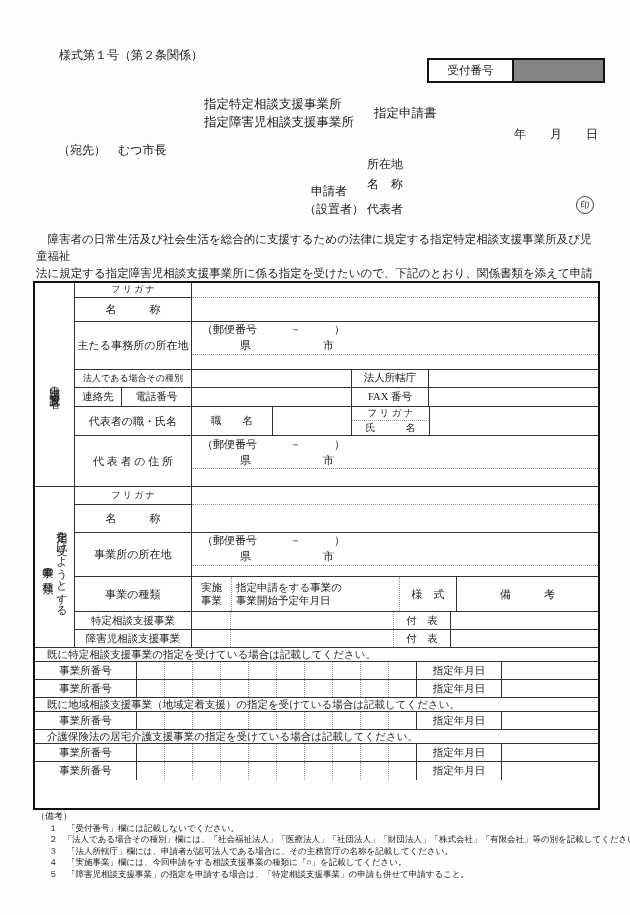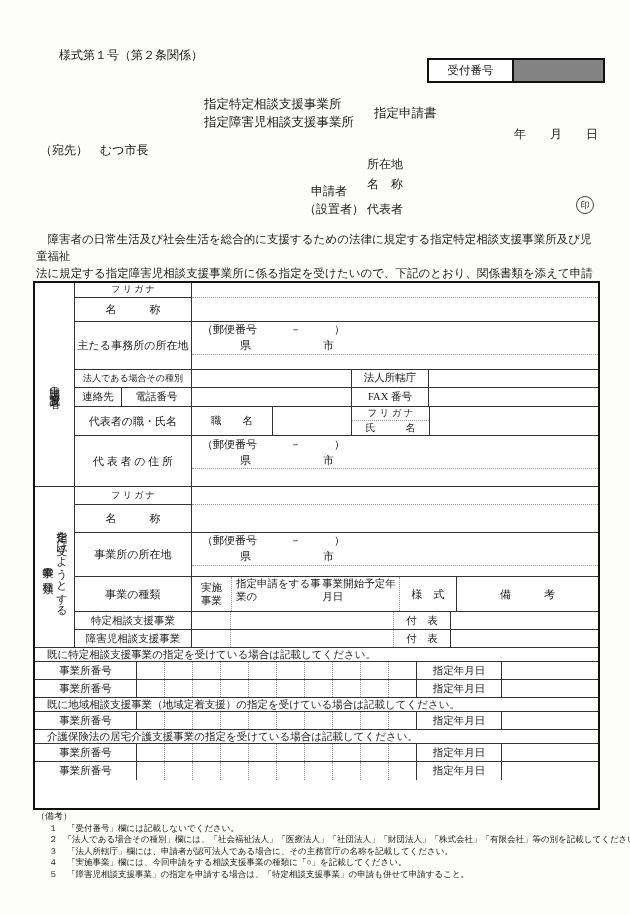--- a/index.html
+++ b/index.html
@@ -8,21 +8,21 @@
   .abs{position:absolute;}
   
   .form-number{left:59px;top:47px;font-size:12px;}
   .reception{left:427px;top:58px;width:178px;height:25px;border:2px solid #111;display:flex;box-sizing:border-box;background:#fff;}
   .reception .rlabel{width:83px;display:flex;align-items:center;justify-content:center;font-size:11.5px;}
   .reception .rfill{flex:1;border-left:2px solid #111;}
   .titleblk{left:204px;top:95px;display:flex;align-items:center;}
   .titleblk .tlines{font-size:12.5px;line-height:18px;}
   .titleblk .tsuffix{font-size:12.5px;margin-left:20px;}
   .dateline{left:514px;top:126px;font-size:12px;}
-  .addressee{left:40px;top:142px;font-size:12px;text-align:right;}
+  .addressee{left:58px;top:142px;font-size:12px;text-align:right;}
   .ap-role1{left:311px;top:183px;font-size:12px;}
   .ap-role2{left:304px;top:201px;font-size:12px;}
   .ap-f1{left:367px;top:156px;font-size:12px;}
   .ap-f2{left:367px;top:176px;font-size:12px;}
   .ap-f3{left:367px;top:201px;font-size:12px;}
   .seal{left:576px;top:196px;width:16px;height:16px;border:1px solid #444;border-radius:50%;
         display:flex;align-items:center;justify-content:center;font-size:9px;}
   .bodytext{left:36px;top:231px;width:562px;font-size:11.5px;line-height:17px;}
   
   .tbl{left:33px;top:281px;width:567px;height:529px;border:2px solid #111;box-sizing:border-box;background:#fff;}
@@ -40,21 +40,21 @@
   .lbl{width:117px;font-size:11px;}
   .sm{font-size:9px;}
   .grow{flex:1;min-width:0;text-align:center;}
   .addr{flex:1;display:flex;flex-direction:column;font-size:11px;min-width:0;}
   .addr .pline{padding-left:10px;height:16px;display:flex;align-items:center;}
   .addr .cline{display:flex;height:16px;align-items:center;border-bottom:1px dotted #999;}
   .addr .sp1{margin-left:48px;}
   .addr .sp2{margin-left:72px;}
   .addr .rest{flex:1;}
   .two{display:flex;flex-direction:column;font-size:10.5px;line-height:13px;align-items:center;justify-content:center;}
-  .twoL{display:flex;flex-direction:row;font-size:10.5px;line-height:13px;justify-content:center;padding-left:4px;}
+  .twoL{display:flex;flex-direction:column;font-size:10.5px;line-height:13px;justify-content:center;padding-left:4px;}
   .stack{display:flex;flex-direction:column;}
   .stack .half{flex:1;display:flex;align-items:center;justify-content:center;font-size:9.5px;}
   
   .instr{height:14px;display:flex;align-items:center;padding-left:12px;font-size:10.5px;box-sizing:border-box;}
   .numrow{height:18px;display:flex;box-sizing:border-box;}
   .numlbl{width:102px;font-size:10.5px;}
   .numarea{width:280px;display:flex;}
   .numcell{width:28px;box-sizing:border-box;border-right:1px dotted #999;}
   .numcell:last-child{border-right:1px solid #333;}
   .datelbl{width:85px;font-size:10.5px;}

